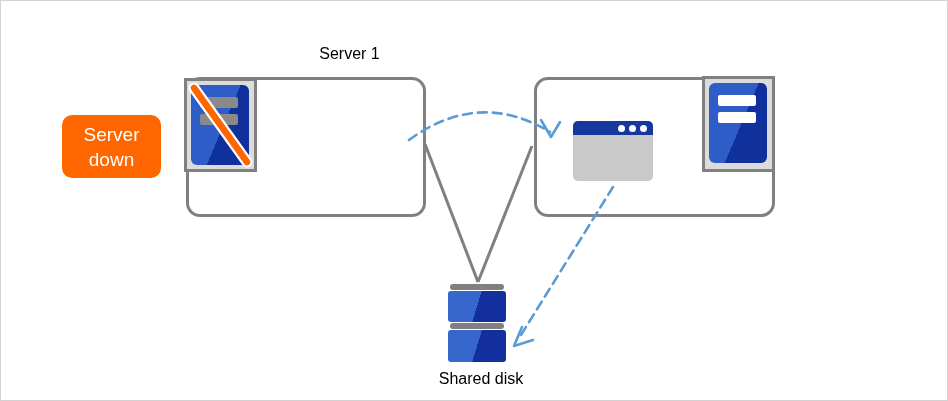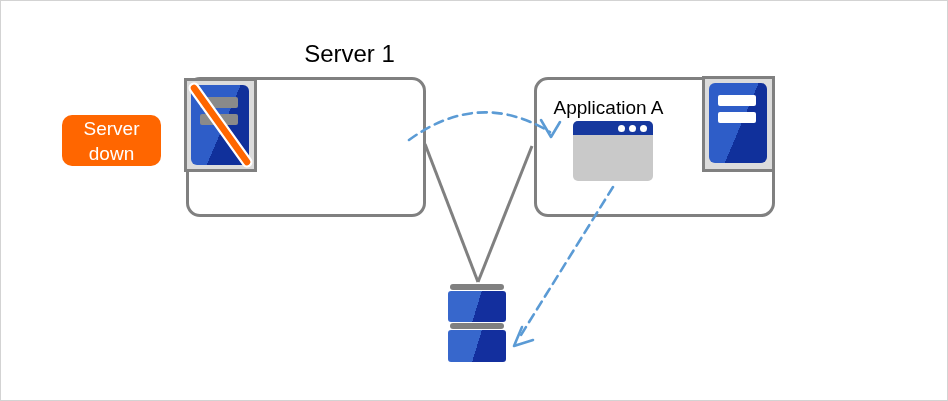--- a/index.html
+++ b/index.html
@@ -6,24 +6,24 @@
   .canvas{
     position:relative;
     width:948px;height:401px;
     box-sizing:border-box;
     border:1px solid #d3d3d3;
     background:#fff;
     font-family:"Liberation Sans", sans-serif;
     color:#000;
     overflow:hidden;
   }
-  .lbl{position:absolute;text-align:center;font-size:24px;line-height:22px;white-space:nowrap;}
+  .lbl{position:absolute;text-align:center;font-size:16px;line-height:22px;white-space:nowrap;}
   
   .badge{
-    position:absolute;left:61px;top:114px;width:99px;height:51px;
+    position:absolute;left:61px;top:114px;width:99px;height:63px;
     background:#FF6600;border-radius:10px;
     display:flex;align-items:center;justify-content:center;text-align:center;
     color:#fff;font-size:19px;line-height:25px;
   }
   
   .srv-box{
     position:absolute;box-sizing:border-box;
     border:3px solid #808080;border-radius:14px;background:#fff;
   }
   #server1-box{left:185px;top:76px;width:240px;height:140px;}
@@ -87,36 +87,36 @@
   </div>
 
   <div class="srv-box" id="server2-box"></div>
   <div class="icon-panel" id="server2-panel">
     <div class="tower up">
       <div class="stripe s1"></div>
       <div class="stripe s2"></div>
     </div>
   </div>
 
-  <div class="lbl" style="left:530px;top:96px;width:155px;font-size:19px;">Application A</div>
   <div class="app-win">
     <div class="app-bar">
       <div class="app-dot"></div>
       <div class="app-dot"></div>
       <div class="app-dot"></div>
     </div>
   </div>
 
 
   <div class="disk">
     <div class="cap c1"></div>
     <div class="platter p1"></div>
     <div class="cap c2"></div>
     <div class="platter p2"></div>
   </div>
+  <div class="lbl" style="left:400px;top:367px;width:160px;">Shared disk</div>
 
   <svg class="overlay" width="948" height="401" viewBox="0 0 948 401">
     <path d="M 408 139 Q 478 88 549 131" fill="none" stroke="#5B9BD5" stroke-width="2.6" stroke-dasharray="9 6" stroke-linecap="round"></path>
     <path d="M 540 119 L 550 136 L 559 121" fill="none" stroke="#5B9BD5" stroke-width="2.6" stroke-linecap="round" stroke-linejoin="round"></path>
     <path d="M 424 143 L 477 281" fill="none" stroke="#808080" stroke-width="3"></path>
     <path d="M 531 145 L 477 281" fill="none" stroke="#808080" stroke-width="3"></path>
     <path d="M 612 186 L 520 334" fill="none" stroke="#5B9BD5" stroke-width="2.6" stroke-dasharray="9 6" stroke-linecap="round"></path>
     <path d="M 521 326 L 513 345 L 532 339" fill="none" stroke="#5B9BD5" stroke-width="2.6" stroke-linecap="round" stroke-linejoin="round"></path>
   </svg>
 

